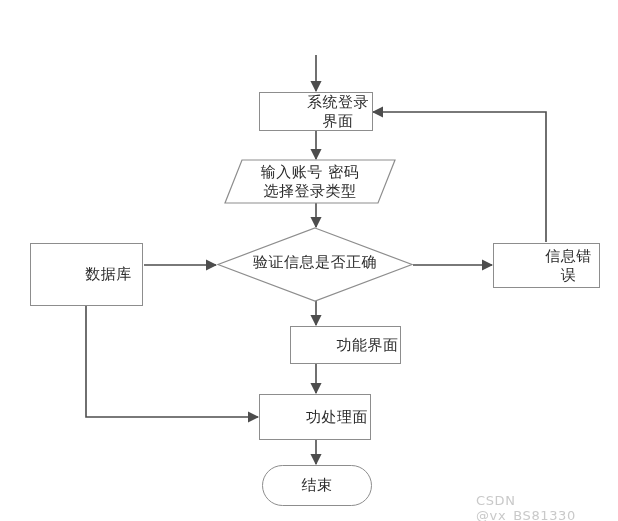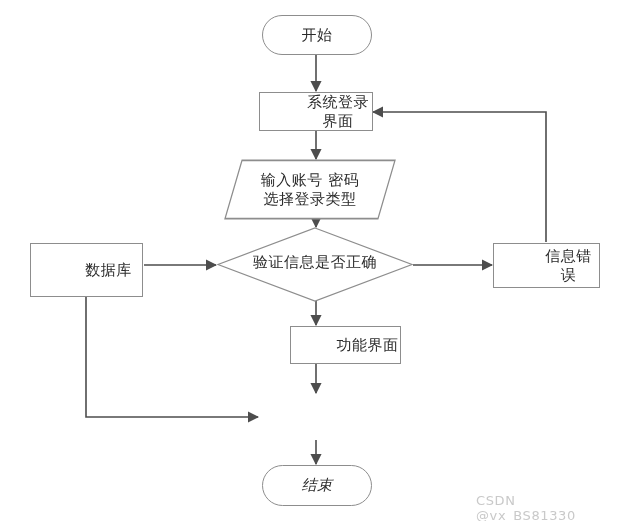--- a/index.html
+++ b/index.html
@@ -118,55 +118,55 @@
       <line x1="316" y1="301" x2="316" y2="325" marker-end="url(#arrowhead)"></line>
 
       <line x1="316" y1="364" x2="316" y2="393" marker-end="url(#arrowhead)"></line>
 
       <path d="M 86 288 L 86 417 L 258 417" marker-end="url(#arrowhead)"></path>
 
       <line x1="316" y1="440" x2="316" y2="464" marker-end="url(#arrowhead)"></line>
     </g>
   </svg>
 
-  <div class="node terminal" style="left:262px; top:15px; width:110px; height:40px;">
-    <span class="label">开始</span>
-  </div>
 
   <div class="node rect" style="left:259px; top:92px; width:114px; height:39px;">
     <span class="label">系统登录界面</span>
   </div>
 
-  <div class="node parallelogram" style="left:224px; top:159px; width:172px; height:61px;">
+  <div class="node parallelogram" style="left:224px; top:159px; width:172px; height:45px;">
     <svg class="shape" viewBox="0 0 172 45" preserveAspectRatio="none">
       <polygon points="18,1 171,1 154,44 1,44" fill="#ffffff" stroke="#8d8d8d" stroke-width="1.2"></polygon>
     </svg>
     <span class="label">输入账号 密码
 选择登录类型</span>
   </div>
 
-  <div class="node rect" style="left:30px; top:243px; width:113px; height:54px;">
+  <div class="node rect" style="left:30px; top:243px; width:113px; height:63px;">
     <span class="label">数据库</span>
   </div>
 
   <div class="node diamond" style="left:217px; top:227px; width:196px; height:75px;font-family:Liberation Mono, monospace;">
     <svg class="shape" viewBox="0 0 196 75" preserveAspectRatio="none">
       <polygon points="98,1 195,37.5 98,74 1,37.5" fill="#ffffff" stroke="#8d8d8d" stroke-width="1.2"></polygon>
     </svg>
     <span class="label">验证信息是否正确</span>
   </div>
 
   <div class="node rect" style="left:493px; top:243px; width:107px; height:45px;">
     <span class="label">信息错误</span>
   </div>
 
   <div class="node rect" style="left:260px; top:326px; width:111px; height:38px;margin-left:30px;">
     <span class="label">功能界面</span>
   </div>
 
+  <div class="node rect" style="left:259px; top:394px; width:112px; height:46px;">
+    <span class="label">功处理面</span>
+  </div>
 
-  <div class="node terminal" style="left:262px; top:465px; width:110px; height:41px;font-style:italic;">
+  <div class="node terminal" style="left:262px; top:465px; width:110px; height:41px;">
     <span class="label">结束</span>
   </div>
 
   <div id="watermark" style="left:476px; top:493px;">CSDN @vx_BS81330</div>
 
 </div>
 
 </body></html>

